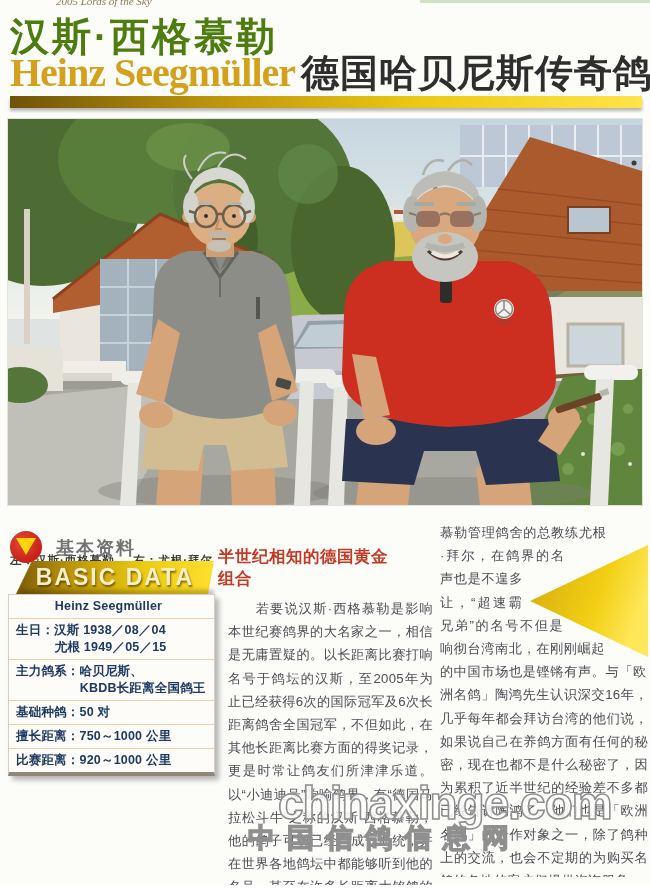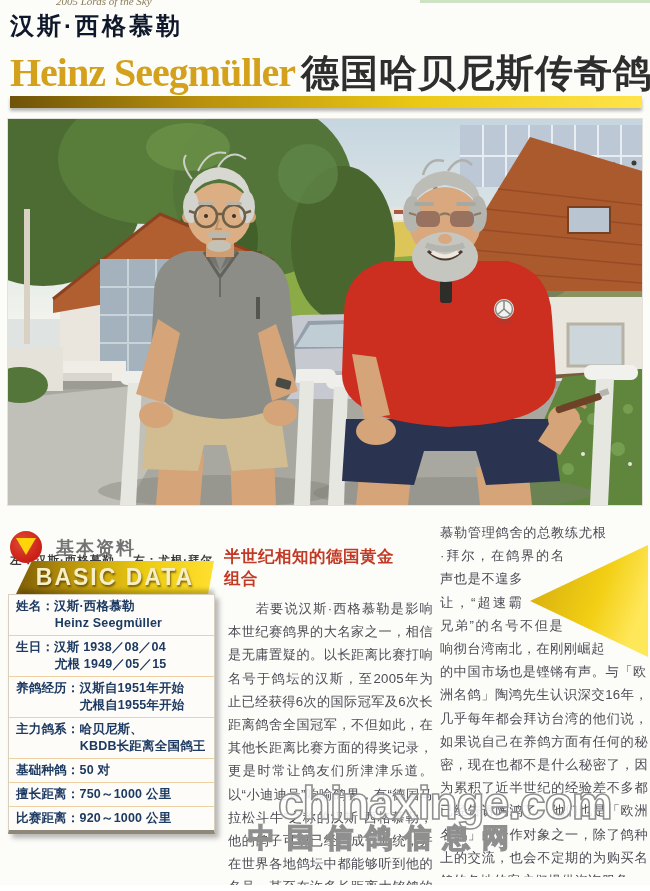--- a/index.html
+++ b/index.html
@@ -1,21 +1,21 @@
 <!DOCTYPE html>
 <html><head>
 <meta charset="utf-8">
 <style>
   html,body{margin:0;padding:0;background:#ffffff;}
   .page{position:relative;width:650px;height:885px;margin:0 auto;background:#fcfcf9;overflow:hidden;
         font-family:"Liberation Sans",sans-serif;}
   
   .corner-text{position:absolute;left:56px;top:-5px;font:italic 11px "Liberation Serif",serif;color:#8a7a58;}
   .artifact{position:absolute;right:0;top:0;width:230px;height:3px;background:rgba(150,195,130,.45);}
-  .title-cn{position:absolute;left:10px;top:10px;font-size:24px;font-weight:bold;color:#0f172a;letter-spacing:3px;}
+  .title-cn{position:absolute;left:10px;top:10px;font-size:39px;font-weight:bold;color:#4d7c0f;letter-spacing:3px;}
   .title-row{position:absolute;left:10px;top:48px;width:636px;white-space:nowrap;}
   .title-en{font-family:"Liberation Serif",serif;font-weight:bold;font-size:40px;color:#d4a11c;letter-spacing:-1px;}
   .subtitle-cn{font-size:38px;font-weight:bold;color:#2e2e2e;margin-left:6px;letter-spacing:1px;}
   .gold-bar{position:absolute;left:10px;top:96px;width:632px;height:12px;
             background:linear-gradient(90deg,#6f5308,#b8900d 30%,#ecc915 65%,#ffe44a);
             box-shadow:0 3px 3px rgba(0,0,0,.28);}
   
   .photo{position:absolute;left:8px;top:119px;width:634px;height:386px;background:#dfe4e2;box-shadow:0 0 0 1px #e4e2da;}
   .photo svg{display:block;width:100%;height:100%;}
   .caption{position:absolute;left:10px;top:532px;font-size:11.5px;font-weight:bold;color:#3b3b3b;letter-spacing:1px;margin-top:21px;}
@@ -36,21 +36,21 @@
   .data-box{position:absolute;left:8px;top:594px;width:205px;background:#fdfcf8;
             border:1px solid #d7cfbf;border-bottom:4px solid #8f887a;
             box-shadow:4px 4px 5px rgba(0,0,0,.28);}
   .data-box .row{padding:3px 7px;}
   .data-box .row + .row{border-top:1px solid #eed0a2;}
   .data-box .l1,.data-box .l2{font-size:12.5px;font-weight:bold;color:#1d3a63;line-height:17px;letter-spacing:0.2px;}
   .data-box .l2:empty{display:none;}
   .ind3{padding-left:3.1em;}
   .ind5{padding-left:5.1em;}
   
-  .heading{position:absolute;left:224px;top:545px;width:178px;font-size:16.5px;font-weight:bold;
+  .heading{position:absolute;left:218px;top:545px;width:178px;font-size:16.5px;font-weight:bold;
            color:#c23a25;line-height:22px;letter-spacing:0.5px;}
   .col{position:absolute;font-size:13.2px;line-height:23.2px;color:#4c4c55;text-align:justify;
        letter-spacing:0.3px;overflow:hidden;}
   .col1{left:228px;top:597px;width:205px;height:288px;text-indent:2.1em;}
   .col2{left:440px;top:521px;width:208px;height:356px;}
   .tri-gold{float:right;width:118px;height:112px;margin:24px 0 4px 8px;
             shape-outside:polygon(100% 0%,0% 50%,100% 100%);
             clip-path:polygon(100% 0%,0% 50%,100% 100%);
             background:linear-gradient(110deg,#d3a90e,#f2cf14 55%,#ffe75a 85%);}
   
@@ -349,30 +349,25 @@
     <span class="sb-icon">
         <span class="tri"></span>
       </span>
     <span class="sb-title">基本资料</span>
   </div>
   <div class="banner">BASIC DATA</div>
   <div class="banner-shadow"></div>
 
   <div class="data-box">
     <div class="row">
-      <div class="l1">姓名：汉斯·西格慕勒</div>
       <div class="l2 ind3">Heinz Seegmüller</div>
     </div>
     <div class="row">
       <div class="l1">生日：汉斯 1938／08／04</div>
       <div class="l2 ind3">尤根 1949／05／15</div>
-    </div>
-    <div class="row">
-      <div class="l1">养鸽经历：汉斯自1951年开始</div>
-      <div class="l2 ind5">尤根自1955年开始</div>
     </div>
     <div class="row">
       <div class="l1">主力鸽系：哈贝尼斯、</div>
       <div class="l2 ind5">KBDB长距离全国鸽王</div>
     </div>
     <div class="row">
       <div class="l1">基础种鸽：50 对</div>
 
     </div>
     <div class="row">

